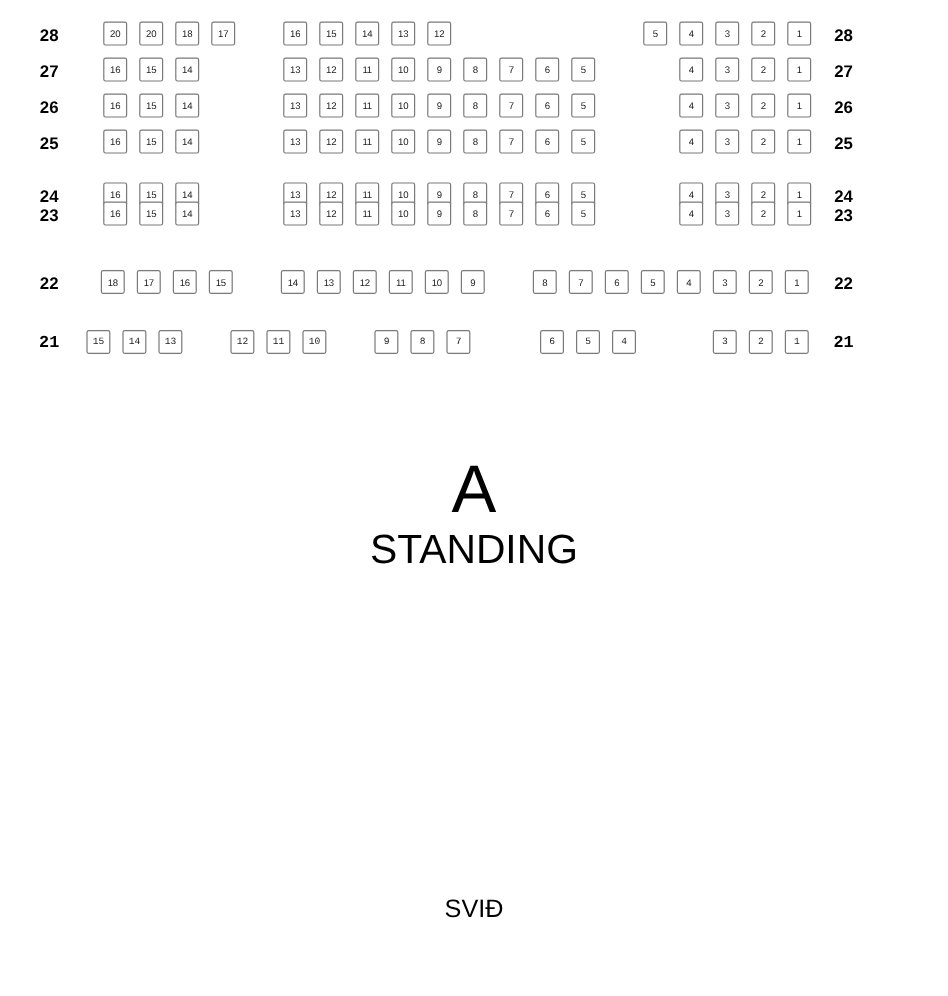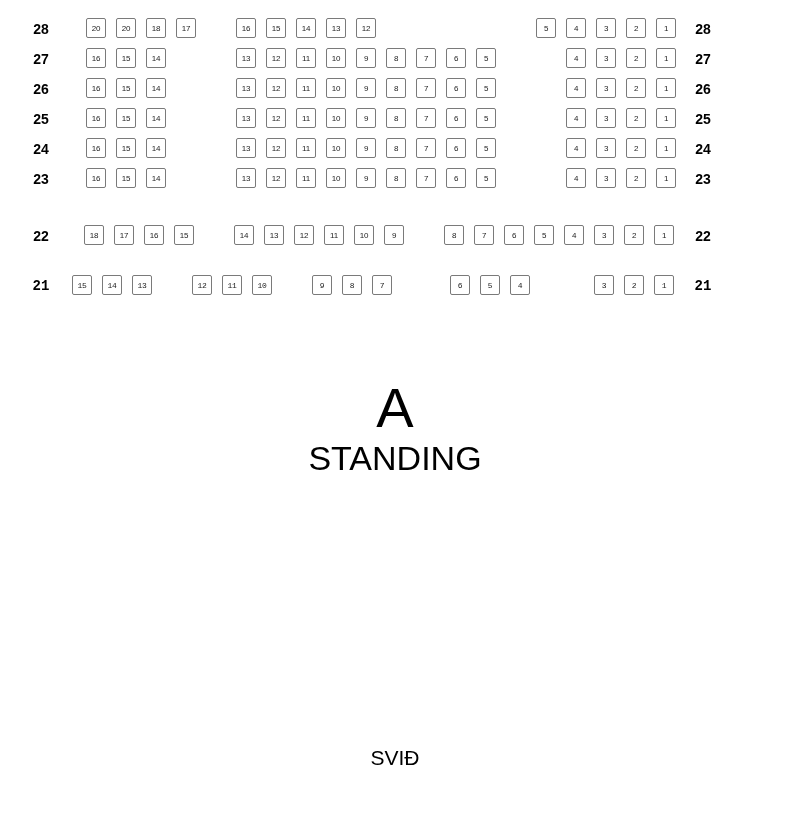--- a/index.html
+++ b/index.html
@@ -154,21 +154,21 @@
       <div class="seat" style="left: 356px; top: 0px;">9</div>
       <div class="seat" style="left: 386px; top: 0px;">8</div>
       <div class="seat" style="left: 416px; top: 0px;">7</div>
       <div class="seat" style="left: 446px; top: 0px;">6</div>
       <div class="seat" style="left: 476px; top: 0px;">5</div>
       <div class="seat" style="left: 566px; top: 0px;">4</div>
       <div class="seat" style="left: 596px; top: 0px;">3</div>
       <div class="seat" style="left: 626px; top: 0px;">2</div>
       <div class="seat" style="left: 656px; top: 0px;">1</div>
     </div>
-    <div class="row" style="top: 138px;">
+    <div class="row" style="top: 152px;">
       <div class="row-label left">24</div>
       <div class="row-label right">24</div>
       <div class="seat" style="left: 86px; top: 0px;">16</div>
       <div class="seat" style="left: 116px; top: 0px;">15</div>
       <div class="seat" style="left: 146px; top: 0px;">14</div>
       <div class="seat" style="left: 236px; top: 0px;">13</div>
       <div class="seat" style="left: 266px; top: 0px;">12</div>
       <div class="seat" style="left: 296px; top: 0px;">11</div>
       <div class="seat" style="left: 326px; top: 0px;">10</div>
       <div class="seat" style="left: 356px; top: 0px;">9</div>

